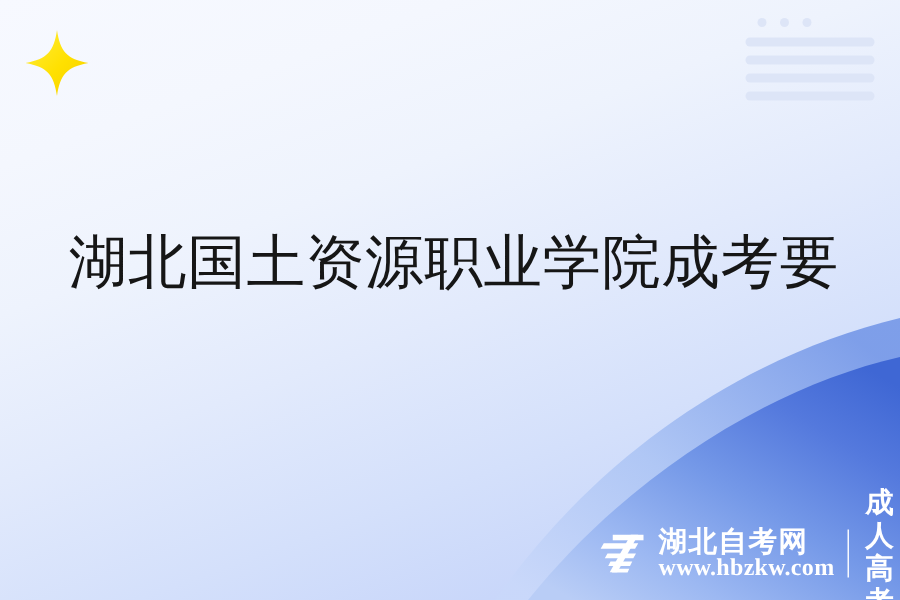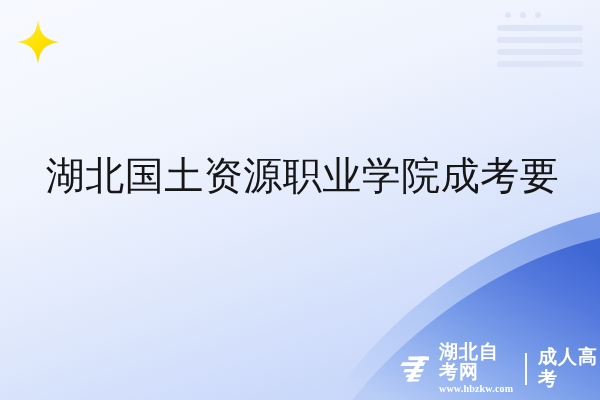--- a/index.html
+++ b/index.html
@@ -109,21 +109,21 @@
   }
   .brand-name {
     color: #ffffff;
     font-size: 19px;
     font-weight: 700;
     line-height: 20px;
     letter-spacing: 1px;
   }
   .brand-url {
     color: #ffffff;
-    font-size: 10px;
+    font-size: 16px;
     font-weight: 700;
     line-height: 14px;
     letter-spacing: 0.2px;
     font-family: "Liberation Serif", "DejaVu Serif", serif;
   }
   .brand-divider {
     width: 2px;
     height: 32px;
     background: #ffffff;
     margin: 0 11px 0 9px;

